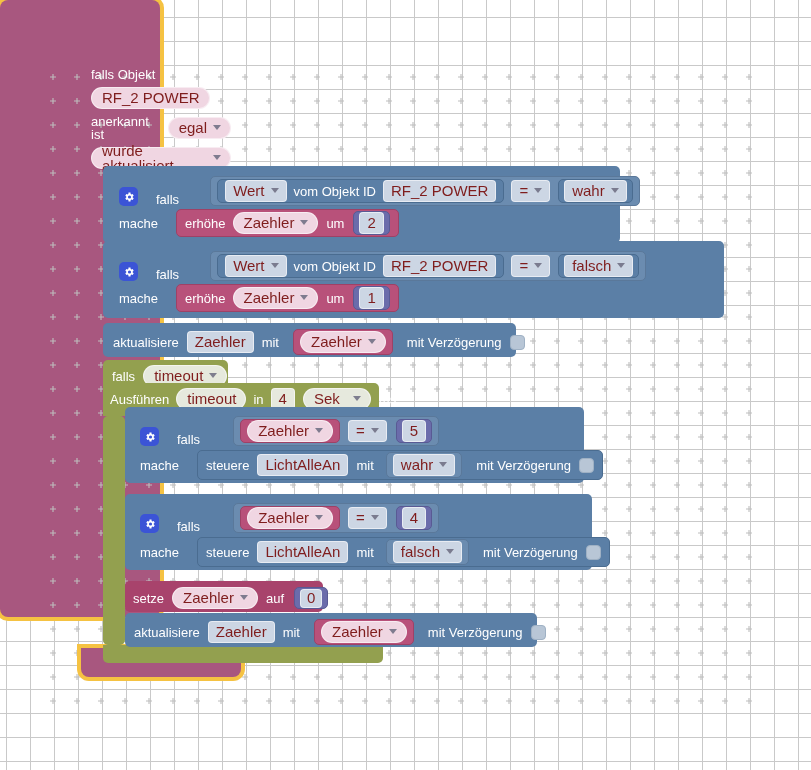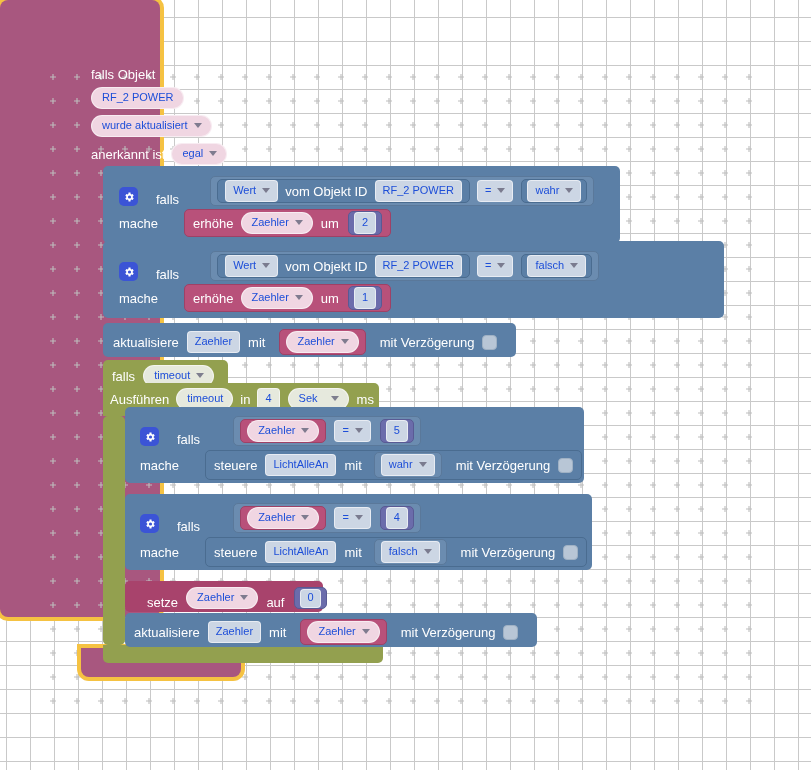--- a/index.html
+++ b/index.html
@@ -34,22 +34,22 @@
     font-size: 13px;
     line-height: 1;
   }
 
   
   .field {
     display: inline-flex; align-items: center;
     background: #e4e7ee;
     border: 1px solid rgba(255,255,255,0.55);
     border-radius: 4px;
-    color: #1d4ed8;
-    font-size: 11px;
+    color: #7f1d1d;
+    font-size: 15px;
     padding: 2px 7px 3px 7px;
     line-height: 1;
     height: 22px;
   }
   .field.pinkish { background: #f0d6e2; }
   .field.rnd { border-radius: 11px; padding: 2px 9px 3px 10px; }
   .field.bluish { background: #ccd6e4; }
 
   
   .dd { display: inline-flex; align-items: center; gap: 6px; }
@@ -99,21 +99,21 @@
     box-shadow: 0 0 0 4px #f5c242;
   }
   #hat-bottom {
     position:absolute; left: 81px; top: 648px; width: 160px; height: 29px;
     background: #a8577f; border-radius: 0 0 8px 8px;
     box-shadow: 0 0 0 4px #f5c242;
   }
   .hat-head { position:absolute; left: 0; top: 0; width: 160px; padding: 8px 10px 0 10px; }
   .hat-line { margin-bottom: 6px; display:flex; align-items:center; gap:6px; }
   .ifrow { display:flex; align-items:flex-end; gap:9px; padding: 4px 8px; }
-  .dorow { display:flex; align-items:center; gap:14px; padding: 2px 8px 6px 8px; }
+  .dorow { display:flex; align-items:center; gap:6px; padding: 2px 8px 6px 8px; }
 </style>
 </head>
 <body>
 
 <div id="canvas">
 
   <svg class="crosslayer" width="811" height="770">
     <defs>
       <pattern id="cross" width="24" height="24" patternUnits="userSpaceOnUse">
         <path d="M5 2 L5 8 M2 5 L8 5" stroke="#bdbdbd" stroke-width="1.1" fill="none"></path>
@@ -126,29 +126,29 @@
   <div id="hat-bottom"></div>
 
   <div class="hat-head" style="left:81px; top:60px; width:160px; position:absolute;">
     <div class="hat-line">
       <span class="lbl">falls Objekt</span>
     </div>
     <div class="hat-line">
       <span class="field pinkish rnd">RF_2 POWER</span>
     </div>
     <div class="hat-line">
-      <span class="field pinkish rnd dd">
-        <span>wurde aktualisiert</span>
-        <i class="caret"></i>
-      </span>
-    </div>
-    <div class="hat-line">
       <span class="lbl">anerkannt ist</span>
       <span class="field pinkish rnd dd">
         <span>egal</span>
+        <i class="caret"></i>
+      </span>
+    </div>
+    <div class="hat-line">
+      <span class="field pinkish rnd dd">
+        <span>wurde aktualisiert</span>
         <i class="caret"></i>
       </span>
     </div>
   </div>
 
   <div class="blk c-ctl" style="left:103px; top:166px; width:517px; height:77px;"></div>
 
   <div style="position:absolute; left:111px; top:172px;" class="ifrow">
     <span class="gear">
       <svg width="12" height="12" viewBox="0 0 24 24" fill="#fff">
@@ -359,21 +359,21 @@
           <span>falsch</span>
           <i class="caret"></i>
         </span>
       </span>
       <span class="lbl" style="margin-left:14px;">mit Verzögerung</span>
       <span class="cb" style="margin-left:8px;"></span>
     </span>
   </div>
 
   <div class="blk c-pink" style="left:125px; top:581px; width:198px; height:31px;"></div>
-  <div style="position:absolute; left:147px; top:587px;align-items:flex-end;" class="row">
+  <div style="position:absolute; left:133px; top:587px;" class="row">
     <span class="lbl">setze</span>
     <span class="field pinkish rnd dd" style="margin-left:8px;">
       <span>Zaehler</span>
       <i class="caret"></i>
     </span>
     <span class="lbl" style="margin-left:8px;">auf</span>
     <span class="rep purple" style="margin-left:10px; height:22px; padding:2px 5px;">
       <span class="field bluish" style="height:19px; padding:1px 6px 2px 6px;">0</span>
     </span>
   </div>

